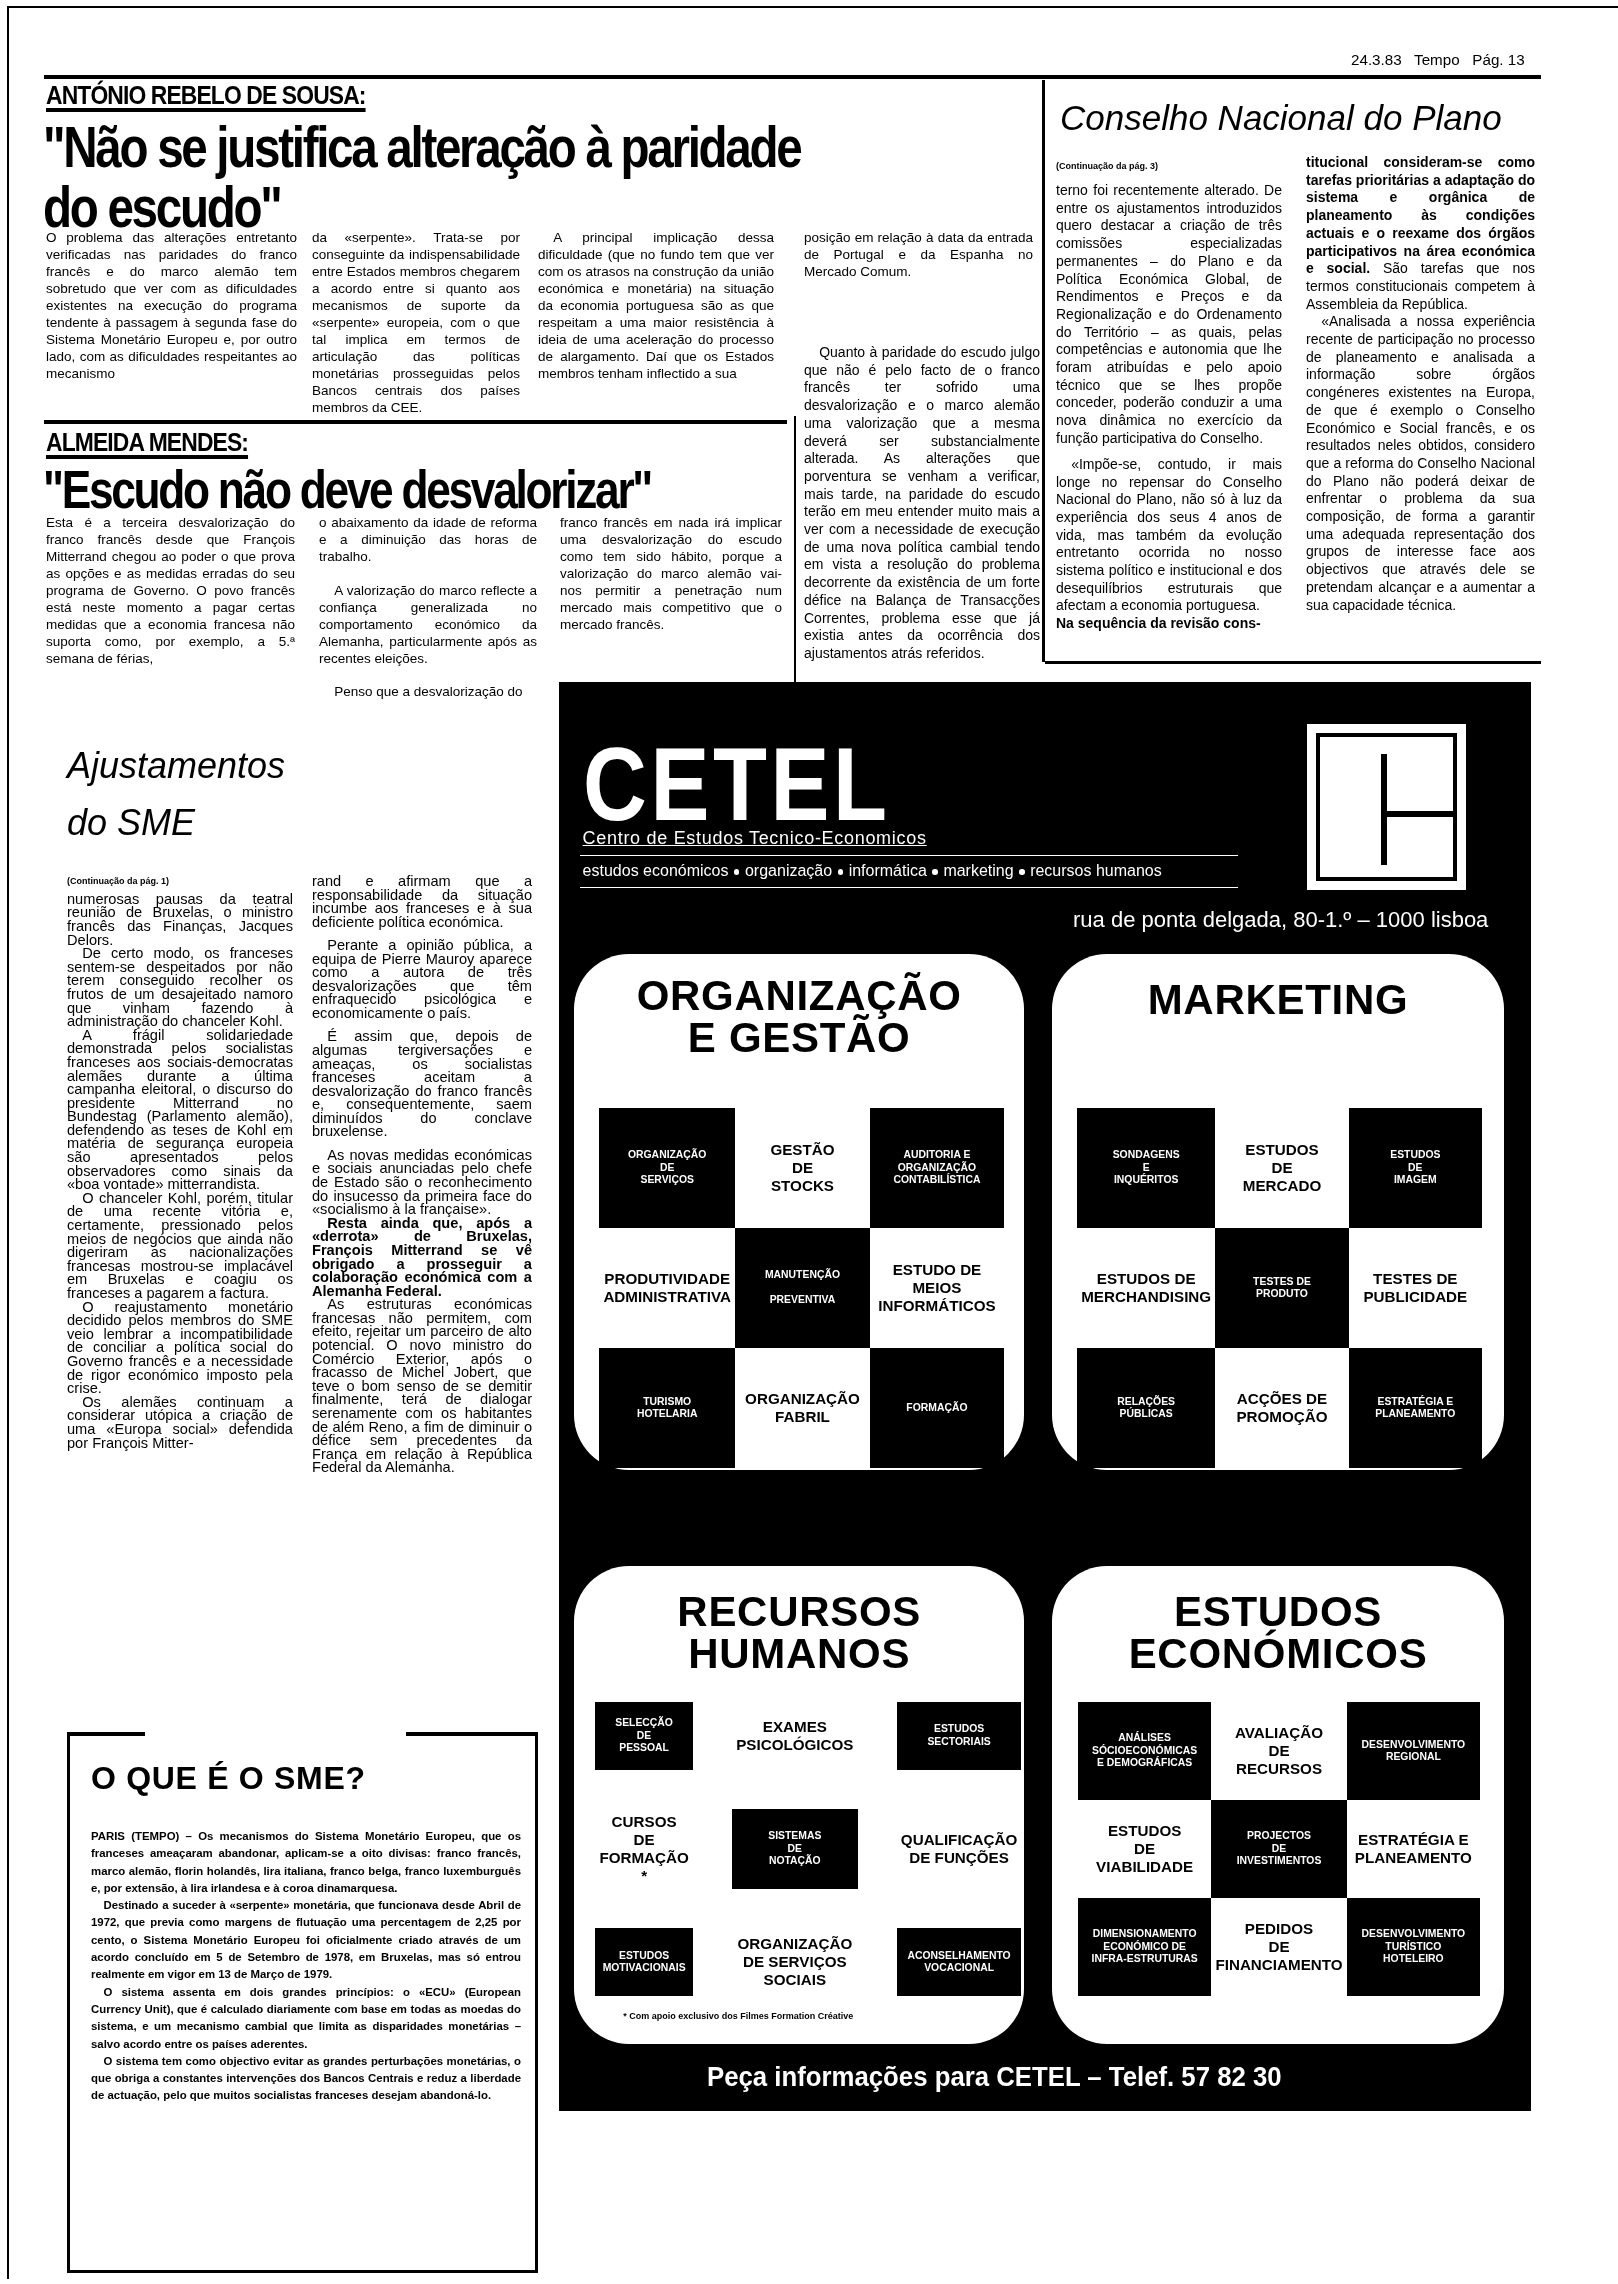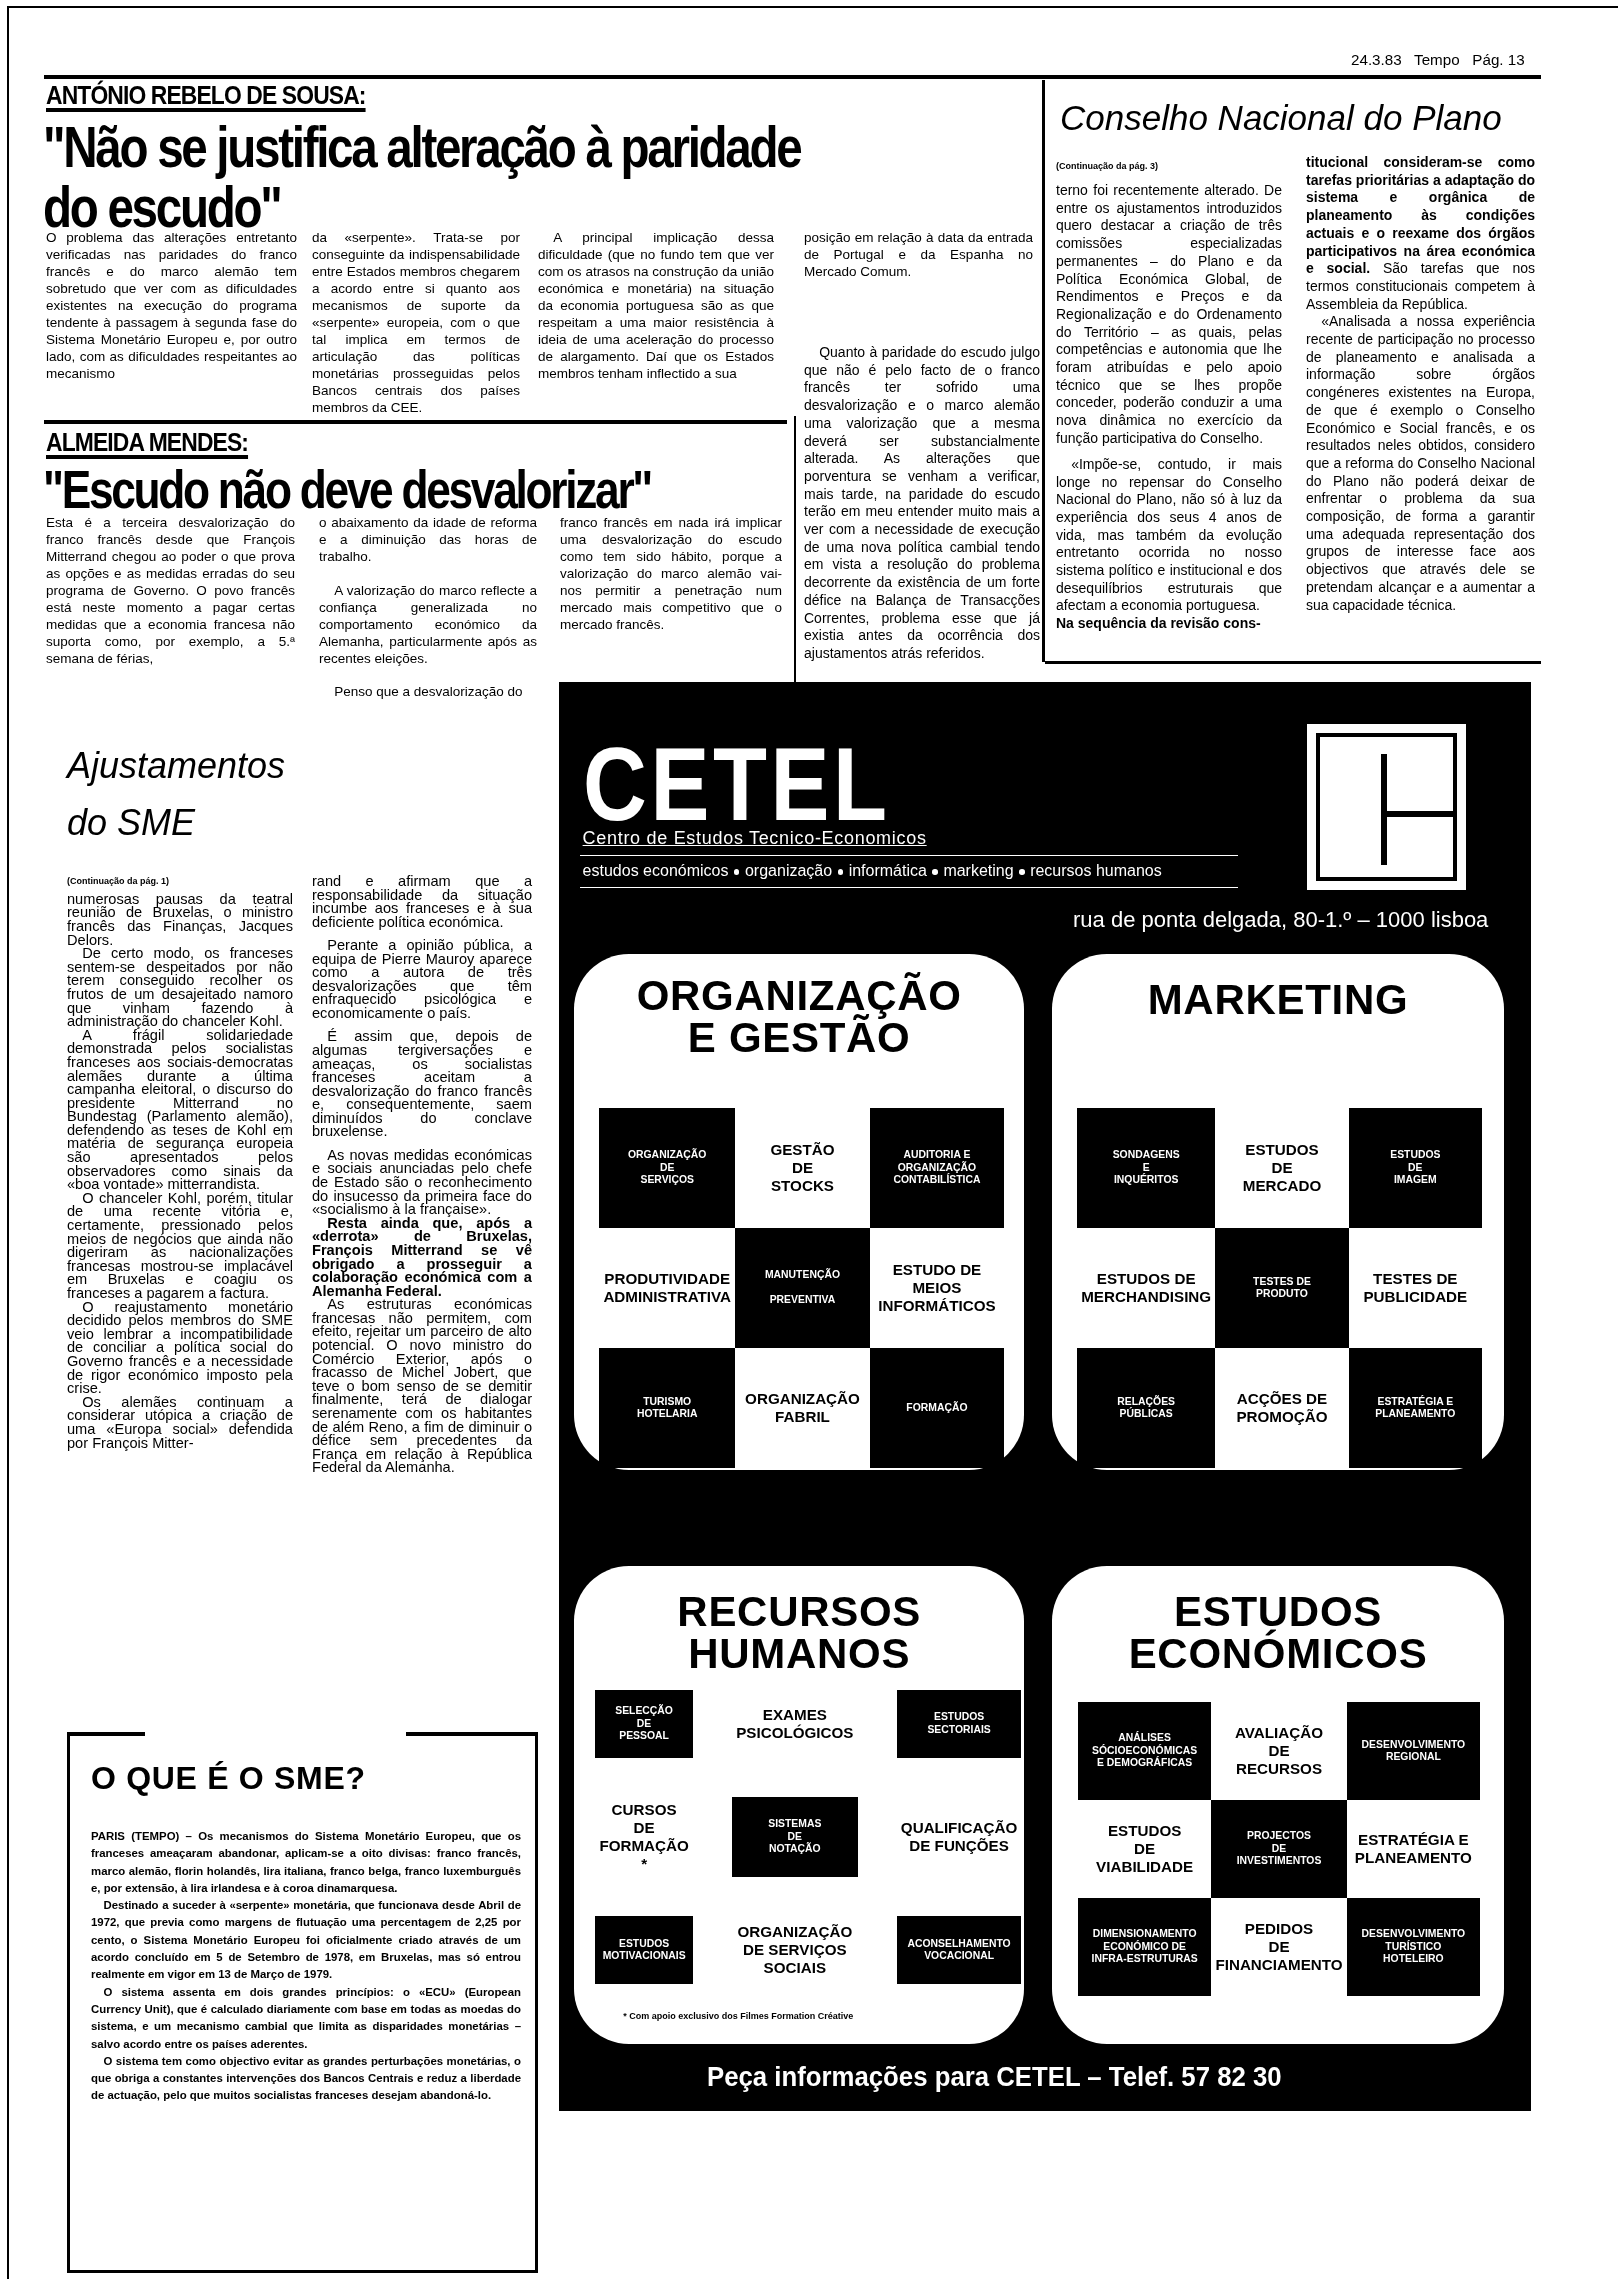--- a/index.html
+++ b/index.html
@@ -211,21 +211,21 @@
       <div class="cell light">ACÇÕES DE
 PROMOÇÃO</div>
       <div class="cell dark">ESTRATÉGIA E
 PLANEAMENTO</div>
     </div>
   </div>
 
   <div class="panel" style="left:15.2px; top:884px; width:450px; height:478px;">
     <div class="panel-title" style="top:25px; white-space:pre-line;">RECURSOS
 HUMANOS</div>
-    <div class="grid" style="left:21px; top:124px; width:409px; height:294px;gap:39px;">
+    <div class="grid" style="left:21px; top:136px; width:409px; height:294px;gap:39px;">
       <div class="cell dark">SELECÇÃO
 DE
 PESSOAL</div>
       <div class="cell light">EXAMES
 PSICOLÓGICOS</div>
       <div class="cell dark">ESTUDOS
 SECTORIAIS</div>
       <div class="cell light">CURSOS
 DE
 FORMAÇÃO *</div>

